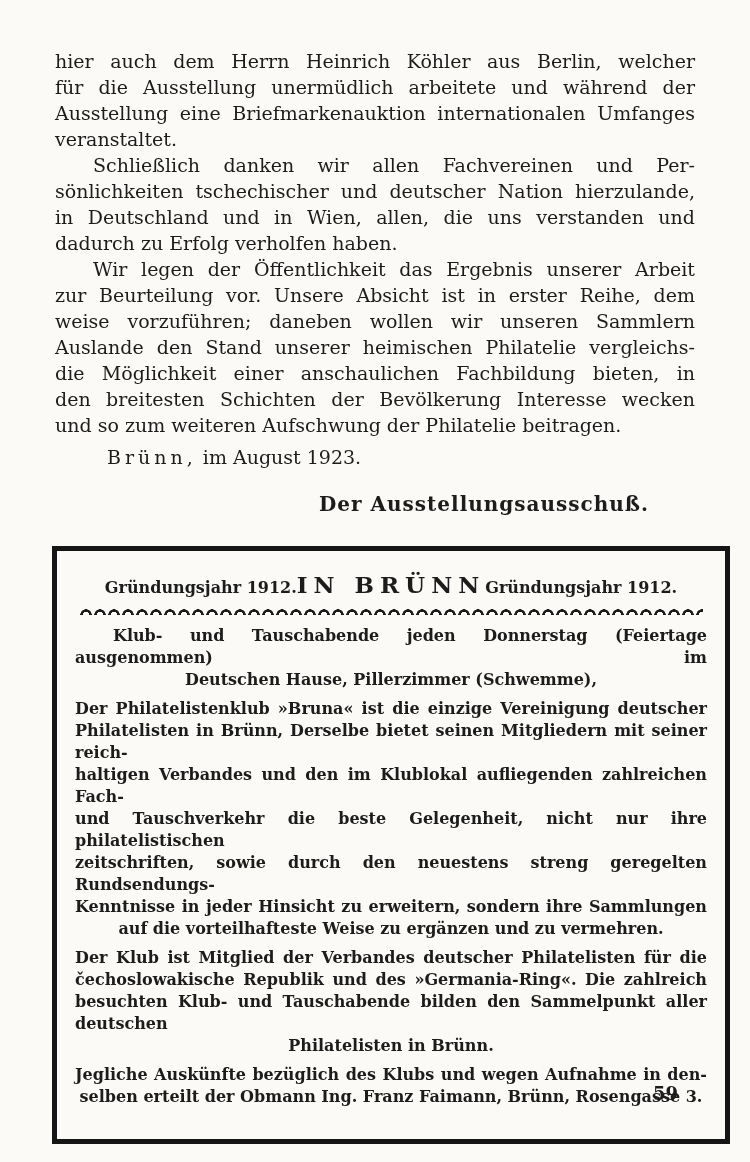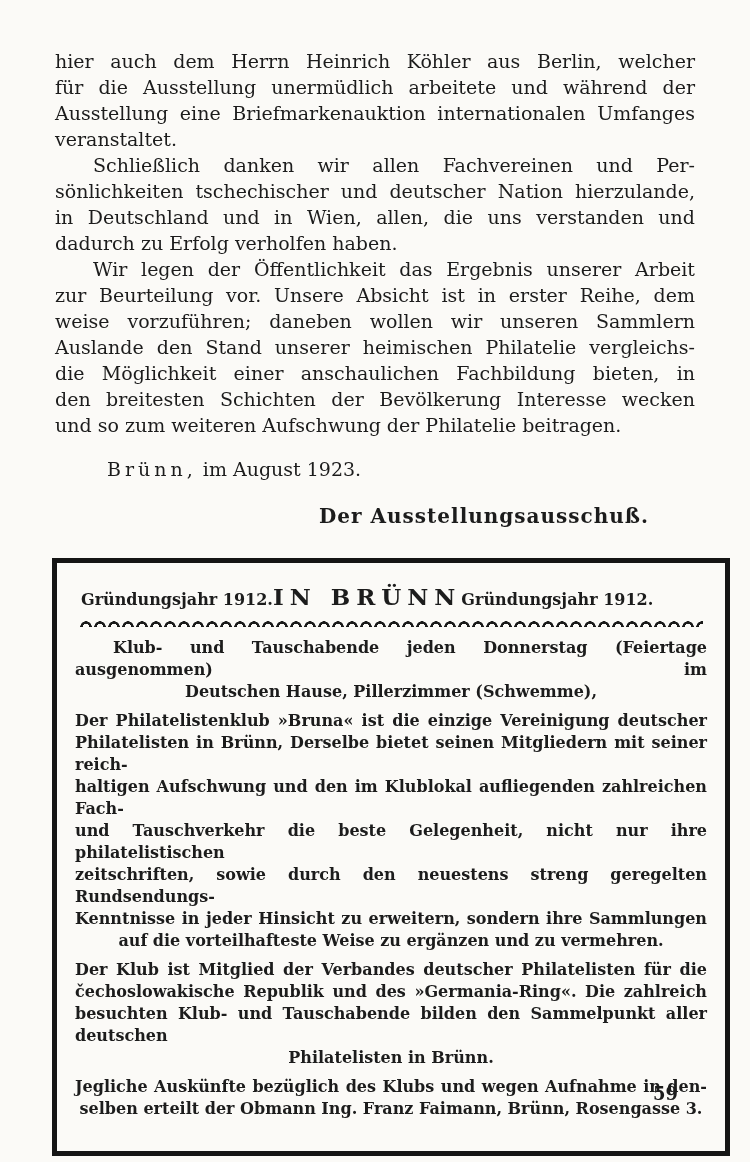--- a/index.html
+++ b/index.html
@@ -14,41 +14,41 @@
   .page { padding:48px 55px 0 55px; }
 
   
   .bodytext { font-size:19px; line-height:26px; }
   .para { margin:0; }
   .line { text-align:justify; text-align-last:justify; white-space:normal; }
   .line.a-l { text-align-last:left; }
   .line.a-c { text-align:left; text-align-last:center; }
   .line.indent { text-indent:38px; }
 
-  .dateline { margin-top:20px; padding-left:52px; font-size:19px; }
+  .dateline { margin-top:8px; padding-left:52px; font-size:19px; }
   .dateline .spaced { letter-spacing:4px; }
   .signature {
     margin-top:24px; font-size:20px; font-weight:bold;
     text-align:right; padding-right:46px; letter-spacing:1px;
   }
 
   
   .adbox {
     margin:30px 0 0 -3px;
     width:632px;
     border:5px solid #151515;
     padding:14px 18px 16px 18px;
     background:#fbfaf7;
   }
   .ad-title {
     text-align:center; font-size:25px; font-weight:bold;
     letter-spacing:7px; margin-top:6px; white-space:nowrap;
   }
   .ad-subline {
-    display:flex; align-items:baseline; justify-content:flex-start;
+    display:flex; align-items:baseline; justify-content:center;
     margin-top:6px; padding:0 6px;
   }
   .ad-founded { font-size:16px; font-weight:bold; }
   .ad-location { font-size:23px; font-weight:bold; letter-spacing:6px; }
   .scallop {
     height:9px; margin:8px 4px 10px 4px;
     background:radial-gradient(circle 6px at 50% 9px, transparent 0 3.2px, #1a1a1a 3.4px 5.6px, transparent 5.8px);
     background-size:14px 9px; background-repeat:repeat-x;
   }
   .ad-text { font-size:16px; line-height:22px; font-weight:bold; }
@@ -105,21 +105,21 @@
     <div class="scallop"></div>
 
     <div class="ad-text">
       <div class="ad-para">
           <div class="line indent">Klub- und Tauschabende jeden Donnerstag (Feiertage ausgenommen) im</div>
           <div class="line a-c">Deutschen Hause, Pillerzimmer (Schwemme),</div>
         </div>
       <div class="ad-para">
           <div class="line">Der Philatelistenklub »Bruna« ist die einzige Vereinigung deutscher</div>
           <div class="line">Philatelisten in Brünn, Derselbe bietet seinen Mitgliedern mit seiner reich-</div>
-          <div class="line">haltigen Aufschwung und den im Klublokal aufliegenden zahlreichen Fach-</div>
+          <div class="line">haltigen Verbandes und den im Klublokal aufliegenden zahlreichen Fach-</div>
           <div class="line">und Tauschverkehr die beste Gelegenheit, nicht nur ihre philatelistischen</div>
           <div class="line">zeitschriften, sowie durch den neuestens streng geregelten Rundsendungs-</div>
           <div class="line">Kenntnisse in jeder Hinsicht zu erweitern, sondern ihre Sammlungen</div>
           <div class="line a-c">auf die vorteilhafteste Weise zu ergänzen und zu vermehren.</div>
         </div>
       <div class="ad-para">
           <div class="line">Der Klub ist Mitglied der Verbandes deutscher Philatelisten für die</div>
           <div class="line">čechoslowakische Republik und des »Germania-Ring«. Die zahlreich</div>
           <div class="line">besuchten Klub- und Tauschabende bilden den Sammelpunkt aller deutschen</div>
           <div class="line a-c">Philatelisten in Brünn.</div>

